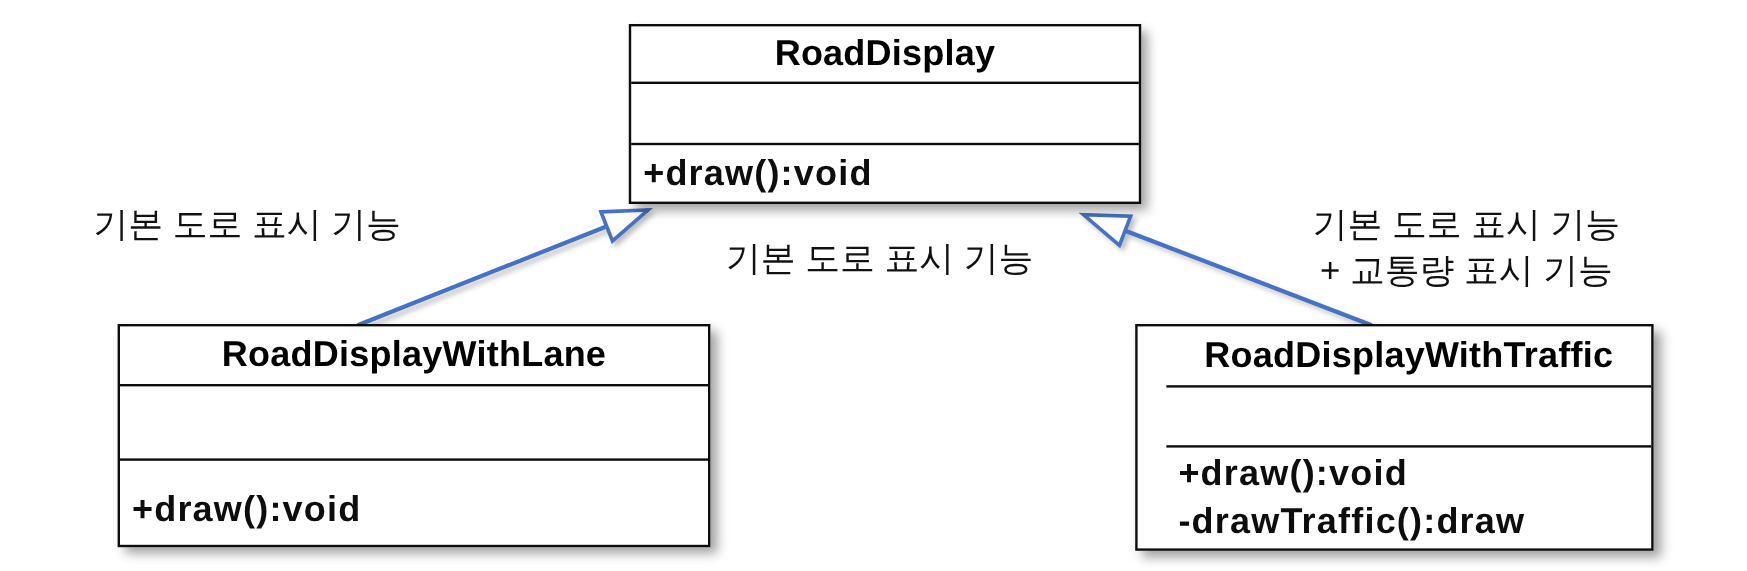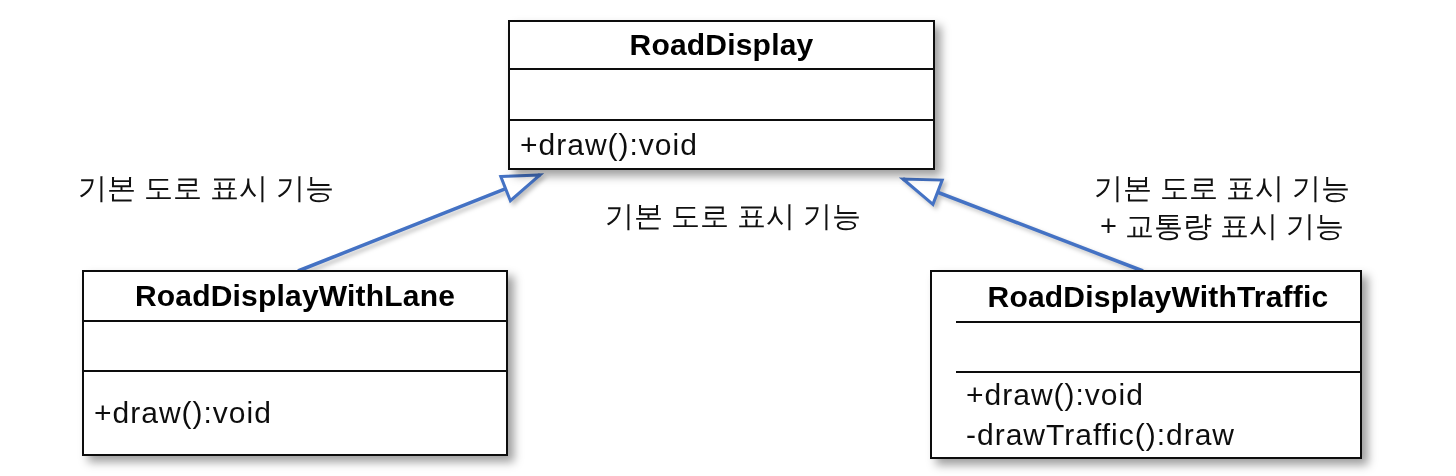--- a/index.html
+++ b/index.html
@@ -9,42 +9,43 @@
   .canvas {
     position:relative; width:1456px; height:476px;
     background:#ffffff; overflow:hidden;
   }
 
   
   .uml-class {
     position:absolute; display:flex; flex-direction:column;
     background:#ffffff; border:2.5px solid #0d0d0d;
     box-shadow:6px 6px 9px rgba(0,0,0,0.38);
+    margin-left:16px;
   }
   .uml-title {
     display:flex; align-items:center; justify-content:center;
     font-weight:bold; font-size:30px; color:#000;
     border-bottom:2.5px solid #0d0d0d; letter-spacing:0.2px;
     white-space:nowrap;
   }
   .uml-attrs {
     border-bottom:2.5px solid #0d0d0d;
   }
   .uml-methods {
     flex:1; display:flex; flex-direction:column; justify-content:center;
-    padding:2px 10px; font-size:30px; color:#0d0d0d; letter-spacing:1px;
+    padding:2px 10px; font-size:30px; color:#0d0d0d; letter-spacing:1px;font-weight:bold;
   }
   .uml-methods .method { line-height:40px; white-space:nowrap; }
 
   
   #class-parent { left:508px; top:20px;  width:427px; height:150px; }
   #class-parent .uml-title { height:48px; }
   #class-parent .uml-attrs { height:51px; }
 
-  #class-left   { left:82px;  top:270px; width:426px; height:186px; }
+  #class-left   { left:82px;  top:270px; width:494px; height:186px;gap:12px; }
   #class-left .uml-title { height:50px; }
   #class-left .uml-attrs { height:50px; }
 
   #class-right  { left:930px; top:270px; width:432px; height:189px;padding-left:24px; }
   #class-right .uml-title { height:51px; }
   #class-right .uml-attrs { height:50px; }
 
   
   .anno {
     position:absolute; font-size:29px; color:#111;

